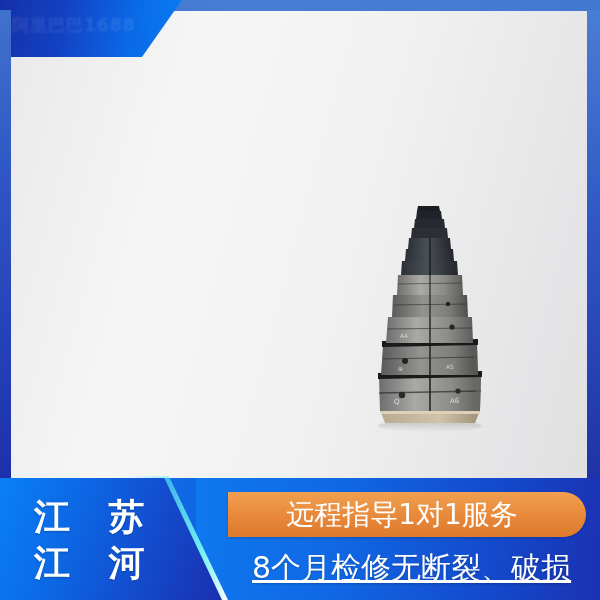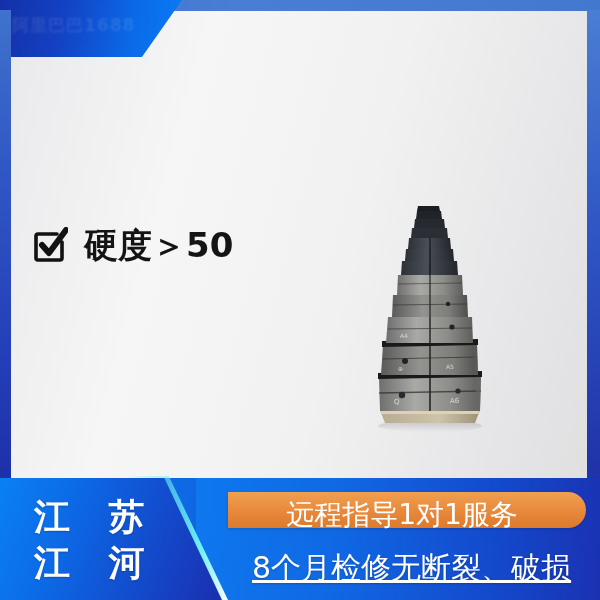--- a/index.html
+++ b/index.html
@@ -167,21 +167,21 @@
     text-shadow: 0 1px 2px rgba(0,0,0,0.22);
   }
   .brand-text div { white-space: nowrap; }
 
   
   .pill {
     position: absolute;
     left: 228px;
     top: 492px;
     width: 358px;
-    height: 36px;
+    height: 45px;
     background: linear-gradient(180deg, #f0a050 0%, #e8883a 55%, #dd7a2c 100%);
     border-radius: 0 24px 24px 0;
     box-shadow: 0 1px 3px rgba(0,0,0,0.18);
   }
   .pill-label {
     position: absolute;
     left: 0; right: 0; top: 0;
     height: 45px;
     line-height: 45px;
     text-align: center;
@@ -219,29 +219,20 @@
   <div class="top-banner">
     <div class="top-banner-watermark">阿里巴巴1688</div>
   </div>
 
   <div class="left-strip"></div>
   <div class="right-strip"></div>
 
 
   <div class="features">
 
-    <div class="feature-row">
-      <span class="check-icon">
-        <svg width="36" height="36" viewBox="0 0 36 36">
-          <path d="M30 15 L30 31 Q30 33 28 33 L6 33 Q4 33 4 31 L4 9 Q4 7 6 7 L25 7" fill="none" stroke="#111111" stroke-width="3.6" stroke-linecap="round" stroke-linejoin="round"></path>
-          <path d="M10 18 L17 26 L34 3" fill="none" stroke="#111111" stroke-width="6" stroke-linecap="round" stroke-linejoin="round"></path>
-        </svg>
-      </span>
-      <span class="feature-text">硬度＞50</span>
-    </div>
 
 
 
   </div>
 
   <div class="product">
     <svg width="120" height="230" viewBox="0 0 120 230">
       <defs>
         <linearGradient id="plateA" x1="0" y1="0" x2="1" y2="0">
           <stop offset="0%" stop-color="#6e6e6e"></stop>

